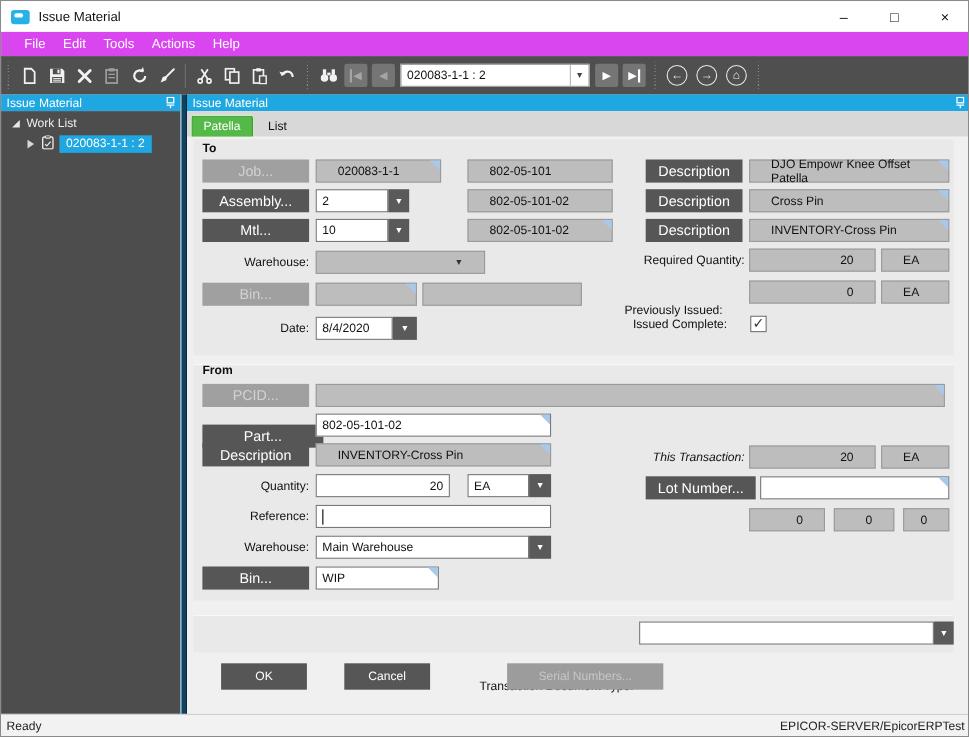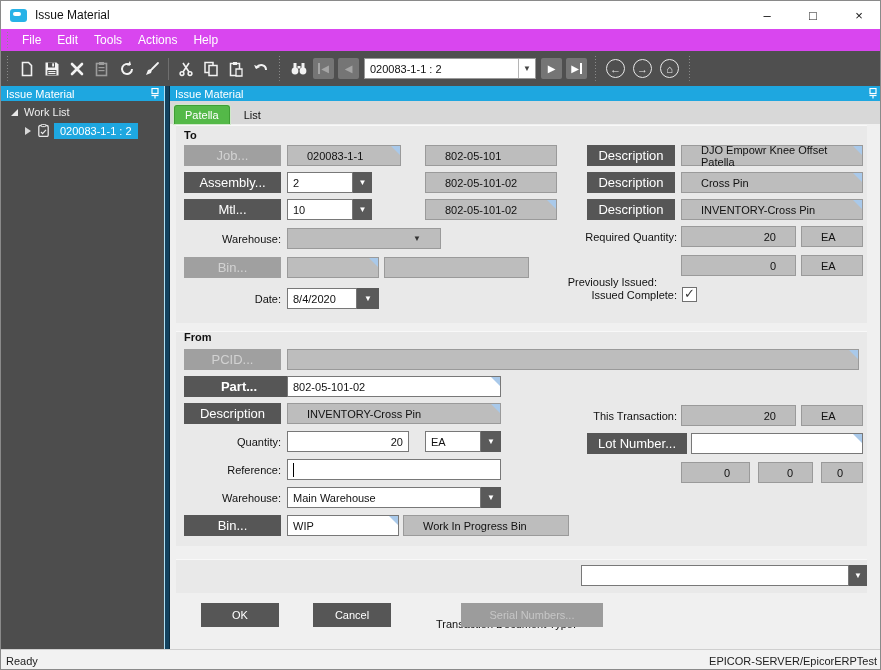--- a/index.html
+++ b/index.html
@@ -294,35 +294,35 @@
   <div class="abs ro" style="left:383px; top:256px; width:145px;"></div>
 
   <div class="abs lbl" style="left:460px; top:254px; width:196px;margin-top:16px;">Previously Issued:</div>
   <div class="abs ro num" style="left:680px; top:254px; width:115px;">0</div>
   <div class="abs ro" style="left:800px; top:254px; width:62px;">EA</div>
 
   <div class="abs lbl" style="left:120px; top:287px; width:160px;">Date:</div>
   <div class="abs wf" style="left:286px; top:287px; width:70px;">8/4/2020</div>
   <div class="abs ddbtn" style="left:356px; top:287px; width:22px;">▼</div>
 
-  <div class="abs lbl" style="left:480px; top:283px; width:196px;">Issued Complete:</div>
+  <div class="abs lbl" style="left:464px; top:283px; width:196px;">Issued Complete:</div>
   <div class="checkbox checked" style="position:absolute; left:681px; top:286px;"></div>
 
   <div class="gpanel" style="left:175px; top:330px; width:691px; height:215px;"></div>
   <div class="glabel" style="left:183px; top:330px;">From</div>
 
   <div class="abs dkbtn disabled" style="left:183px; top:348px; width:97px;">PCID...</div>
   <div class="abs ro corner" style="left:286px; top:348px; width:572px;"></div>
 
-  <div class="abs dkbtn" style="left:183px; top:375px; width:110px;font-weight:bold;">Part...</div>
+  <div class="abs dkbtn" style="left:183px; top:385px; width:110px;">Part...</div>
   <div class="abs wf corner" style="left:286px; top:375px; width:214px;">802-05-101-02</div>
 
   <div class="abs dkbtn" style="left:183px; top:402px; width:97px;">Description</div>
   <div class="abs ro corner" style="left:286px; top:402px; width:214px;">INVENTORY-Cross Pin</div>
-  <div class="abs lbl" style="left:480px; top:404px; width:196px;">This Transaction:</div>
+  <div class="abs lbl" style="left:480px; top:404px; width:196px;font-style:italic;">This Transaction:</div>
   <div class="abs ro num" style="left:680px; top:404px; width:115px;">20</div>
   <div class="abs ro" style="left:800px; top:404px; width:62px;">EA</div>
 
   <div class="abs lbl" style="left:120px; top:430px; width:160px;">Quantity:</div>
   <div class="abs wf num" style="left:286px; top:430px; width:122px;">20</div>
   <div class="abs wf" style="left:424px; top:430px; width:56px;">EA</div>
   <div class="abs ddbtn" style="left:480px; top:430px; width:20px;">▼</div>
   <div class="abs dkbtn" style="left:586px; top:432px; width:100px;">Lot Number...</div>
   <div class="abs wf corner" style="left:690px; top:432px; width:172px;"></div>
 
@@ -331,21 +331,20 @@
   <div class="abs ro num" style="left:680px; top:461px; width:69px;">0</div>
   <div class="abs ro num" style="left:757px; top:461px; width:55px;">0</div>
   <div class="abs ro num" style="left:820px; top:461px; width:42px;">0</div>
 
   <div class="abs lbl" style="left:120px; top:486px; width:160px;">Warehouse:</div>
   <div class="abs wf" style="left:286px; top:486px; width:194px;">Main Warehouse</div>
   <div class="abs ddbtn" style="left:480px; top:486px; width:20px;">▼</div>
 
   <div class="abs dkbtn" style="left:183px; top:514px; width:97px;">Bin...</div>
   <div class="abs wf corner" style="left:286px; top:514px; width:112px;">WIP</div>
-  <div class="abs ro" style="left:402px; top:514px; width:166px;">Work In Progress Bin</div>
 
   <div class="gpanel" style="left:175px; top:558px; width:691px; height:34px;"></div>
   <div class="abs lbl" style="left:280px; top:564px; width:295px;margin-top:48px;">Transaction Document Type:</div>
   <div class="abs wf" style="left:580px; top:564px; width:268px;"></div>
   <div class="abs ddbtn" style="left:848px; top:564px; width:18px;">▼</div>
 
   <div class="bigbtn dark" style="left:200px; top:602px; width:78px;">OK</div>
   <div class="bigbtn dark" style="left:312px; top:602px; width:78px;">Cancel</div>
   <div class="bigbtn disabled" style="left:460px; top:602px; width:142px;">Serial Numbers...</div>
 

